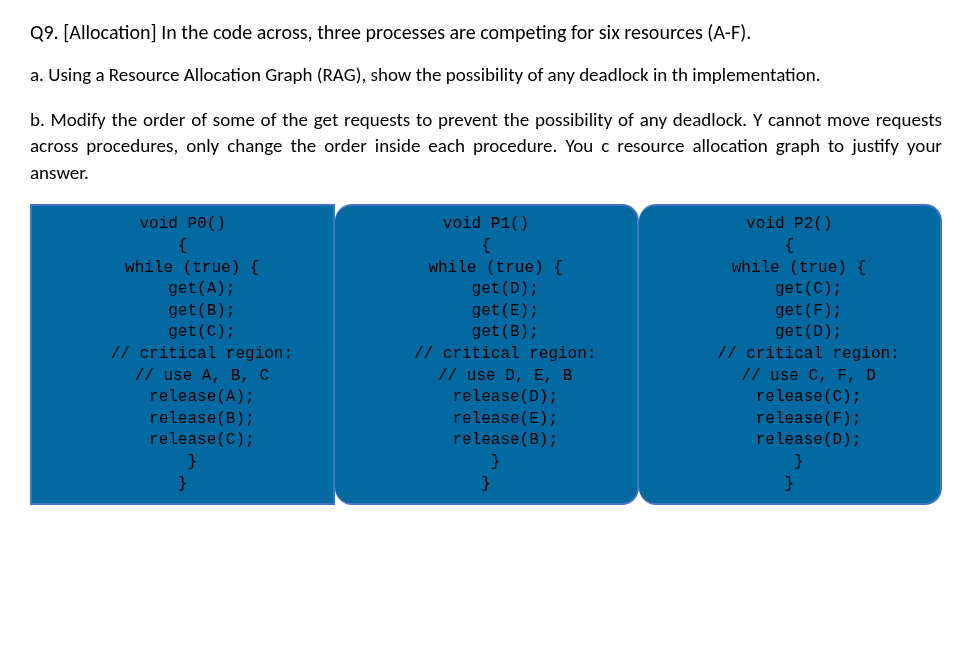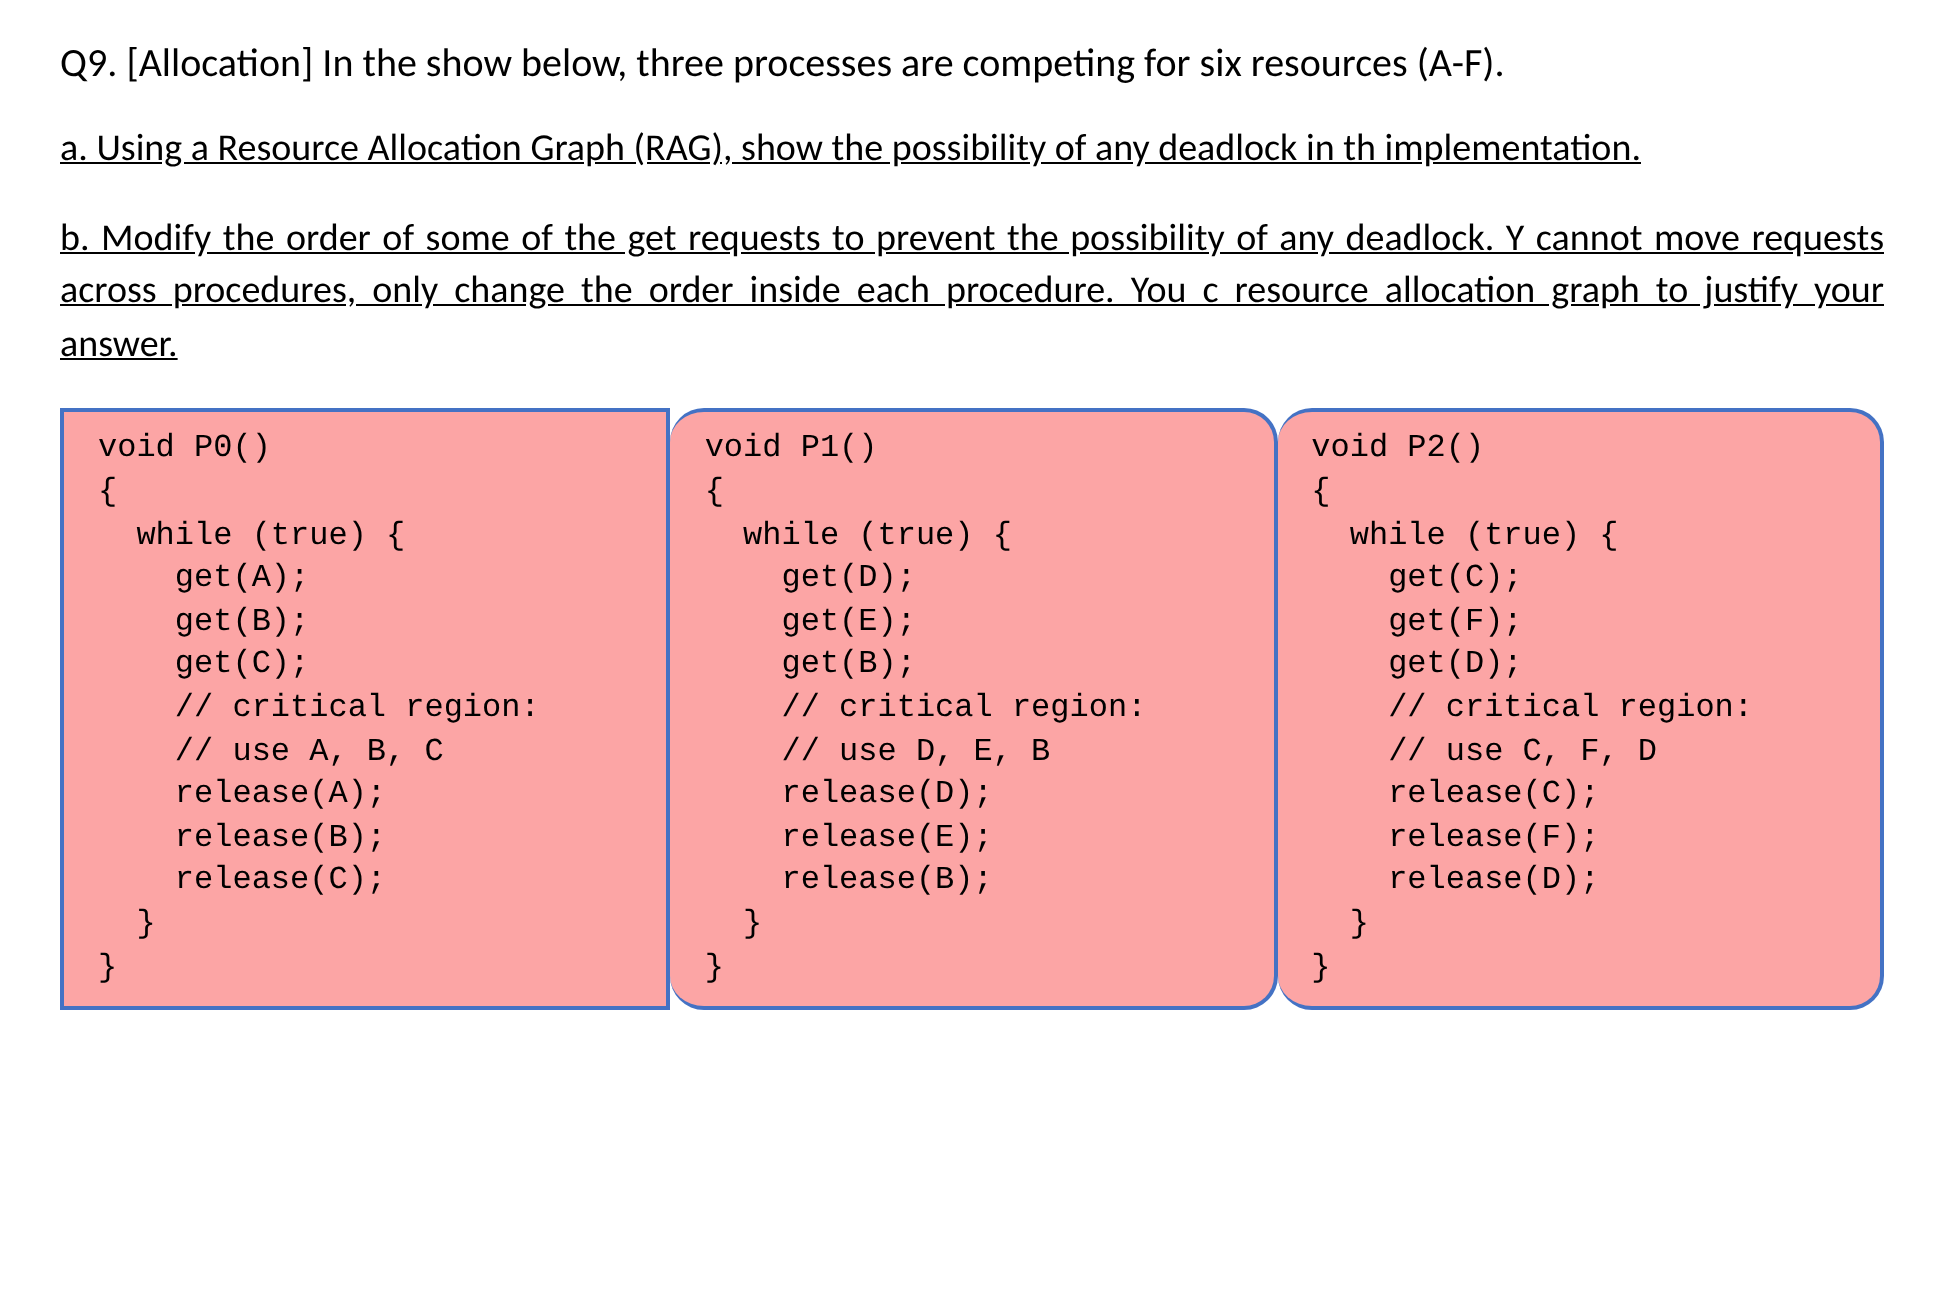--- a/index.html
+++ b/index.html
@@ -21,49 +21,49 @@
     }
     .question-title .bold {
       font-weight: normal;
     }
     .part {
       font-size: 19px;
       margin-bottom: 18px;
       line-height: 1.4;
       text-align: justify;
       font-weight: normal;
-      text-decoration: underline;
     }
     .code-container {
       display: flex;
       gap: 0;
       margin-top: 10px;
     }
     .code-block {
       border: 2px solid #4472C4;
       padding: 8px 17px;
       font-family: 'Courier New', monospace;
       font-size: 16px;
       line-height: 1.35;
       white-space: pre;
       flex: 1;
-      background: #fca5a5;
+      background: #0369a1;
+      text-align: center;
     }
     .code-block:not(:first-child) {
       border-left: none;
       border-radius: 17px;
     }
   </style>
 </head>
 <body>
 
 <div class="question-title">
   <span class="bold">Q9.</span>
   <span class="bold">[Allocation]</span>
-  <span>In the show below, three processes are competing for six resources (A-F).</span>
+  <span>In the code across, three processes are competing for six resources (A-F).</span>
 </div>
 
 <div class="part">a. Using a Resource Allocation Graph (RAG), show the possibility of any deadlock in th implementation.</div>
 
 <div class="part">b. Modify the order of some of the get requests to prevent the possibility of any deadlock. Y cannot move requests across procedures, only change the order inside each procedure. You c resource allocation graph to justify your answer.</div>
 
 <div class="code-container">
   <div class="code-block">void P0()
 {
   while (true) {

